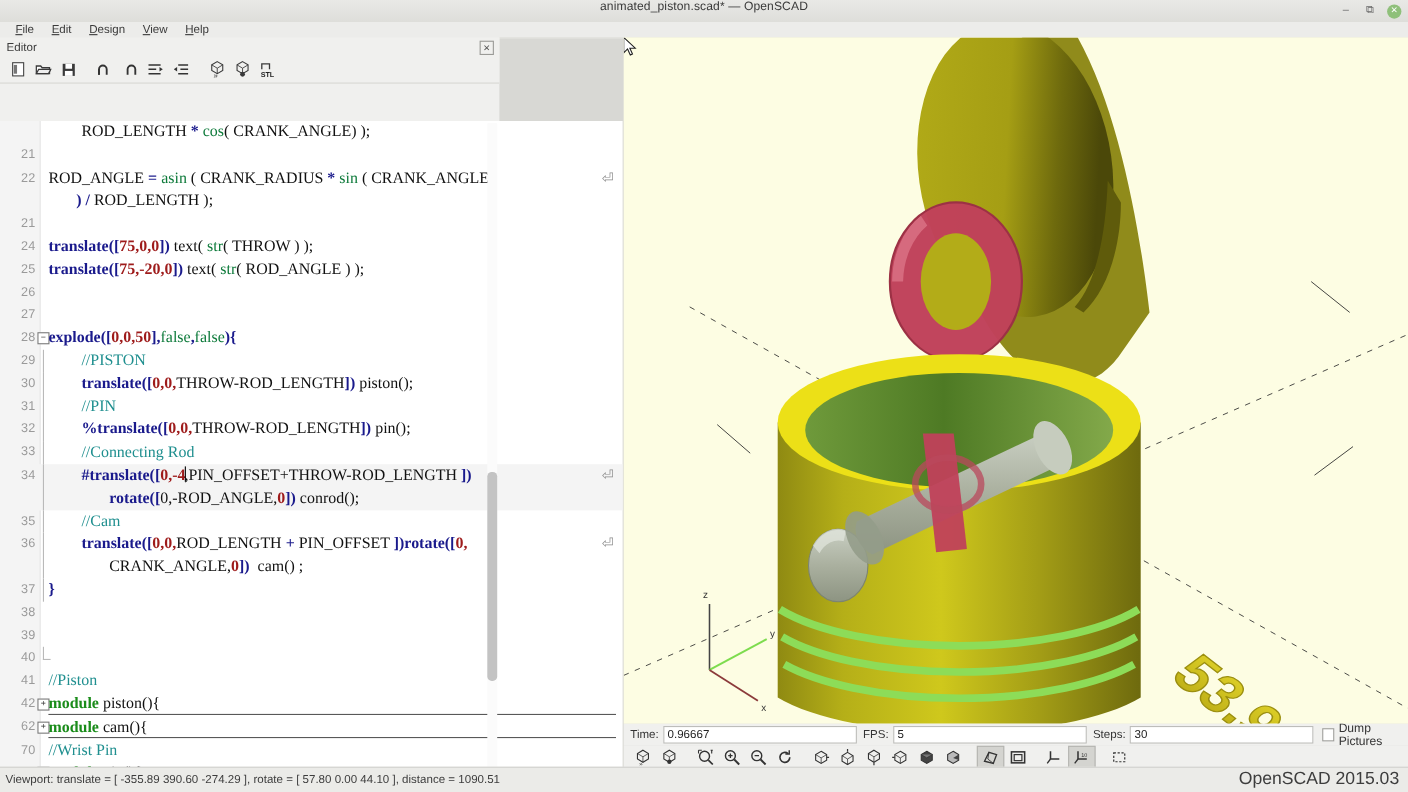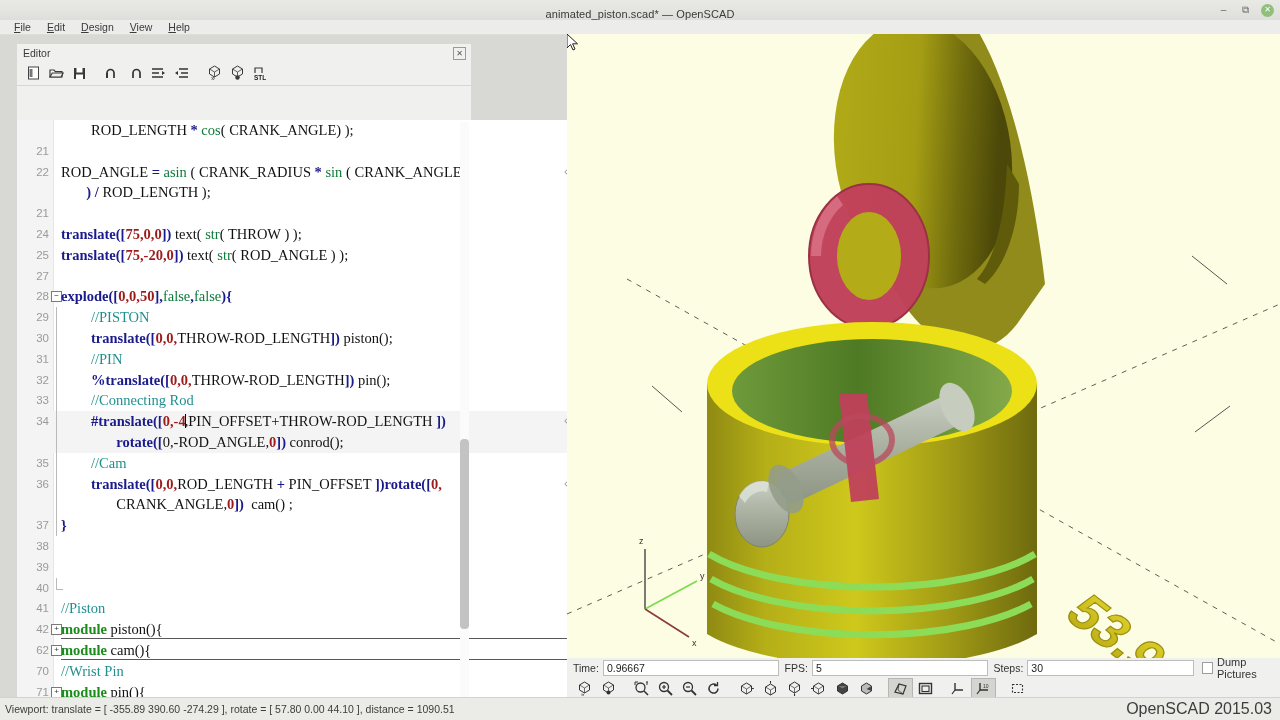--- a/index.html
+++ b/index.html
@@ -8,39 +8,39 @@
     font-family:"Liberation Sans", sans-serif;
     font-size:11px;color:#222;background:#d8d8d4;
   }
   #app{position:relative;width:1280px;height:720px;}
 
   
   .titlebar{
     position:absolute;left:0;top:0;width:1280px;height:20px;
     background:linear-gradient(#e9e9e6,#dededa);
     border-bottom:1px solid #c6c6c2;
-    display:flex;align-items:flex-end;justify-content:center;
+    display:flex;align-items:flex-start;justify-content:center;
   }
   .titlebar .title{font-size:11px;color:#3a3a3a;letter-spacing:.1px;}
   .winbtns{position:absolute;right:6px;top:0;height:20px;display:flex;align-items:center;gap:9px;}
   .winbtn{width:13px;height:13px;display:flex;align-items:center;justify-content:center;
           font-size:10px;color:#6a6a6a;line-height:1;}
   .winbtn.close{background:#8fc07a;border-radius:50%;color:#fff;font-size:8px;}
 
   
   .menubar{
     position:absolute;left:0;top:20px;width:1280px;height:14px;
     background:#ececea;display:flex;align-items:center;padding-left:6px;
     border-bottom:1px solid #dcdcd8;
   }
   .menubar .mi{font-size:10.5px;color:#3b3b3b;padding:16px 8px;cursor:default;}
   .menubar .mi:first-letter{text-decoration:underline;}
 
   
-  .editor-dock{position:absolute;left:0;top:44px;width:454px;height:664px;background:#f0f0ee;margin-left:17px;}
+  .editor-dock{position:absolute;left:0;top:34px;width:454px;height:664px;background:#f0f0ee;}
   .dock-title{height:17px;display:flex;align-items:center;padding-left:6px;
               font-size:10.5px;color:#3b3b3b;background:#f0f0ee;}
   .dock-close{position:absolute;right:5px;top:3px;width:11px;height:11px;
               border:1px solid #9a9a96;display:flex;align-items:center;justify-content:center;
               font-size:8px;color:#555;background:#f0f0ee;line-height:1;}
 
   .edtoolbar{height:24px;background:#f0f0ee;display:flex;align-items:center;
              padding-left:5px;gap:1px;border-bottom:1px solid #d7d7d3;}
   .tb-btn{width:22px;height:21px;display:flex;align-items:center;justify-content:center;
           color:#3f3f3f;}
@@ -211,20 +211,21 @@
 
     <div class="codearea">
       <div class="gutter"></div>
       <div class="codelines" id="codelines">
           <div class="crow"><span class="ln"></span><span class="code" style="left:74px"><span class="pl">ROD_LENGTH </span><span class="op">*</span><span class="pl"> </span><span class="fn">cos</span><span class="pl">( CRANK_ANGLE) );</span></span></div>
           <div class="crow"><span class="ln">21</span><span class="code" style="left:44px"></span></div>
           <div class="crow tall"><span class="ln">22</span><span class="code" style="left:44px"><span class="pl">ROD_ANGLE </span><span class="op">=</span><span class="pl"> </span><span class="fn">asin</span><span class="pl"> ( CRANK_RADIUS </span><span class="op">*</span><span class="pl"> </span><span class="fn">sin</span><span class="pl"> ( CRANK_ANGLE</span></span><span class="code" style="left:62px;top:20.8px"><span class="pl">  </span><span class="op">)</span><span class="pl"> </span><span class="op">/</span><span class="pl"> ROD_LENGTH );</span></span><span class="wrapmark">⏎</span></div>
           <div class="crow"><span class="ln">21</span><span class="code" style="left:44px"></span></div>
           <div class="crow"><span class="ln">24</span><span class="code" style="left:44px"><span class="kw">translate(</span><span class="kw">[</span><span class="num">75,0,0</span><span class="kw">]</span><span class="kw">)</span><span class="pl"> text( </span><span class="fn">str</span><span class="pl">( THROW ) );</span></span></div>
           <div class="crow"><span class="ln">25</span><span class="code" style="left:44px"><span class="kw">translate(</span><span class="kw">[</span><span class="num">75,-20,0</span><span class="kw">]</span><span class="kw">)</span><span class="pl"> text( </span><span class="fn">str</span><span class="pl">( ROD_ANGLE ) );</span></span></div>
+          <div class="crow"><span class="ln">26</span><span class="code" style="left:44px"></span></div>
           <div class="crow"><span class="ln">27</span><span class="code" style="left:44px"></span></div>
           <div class="crow"><span class="ln">28</span><span class="fold">−</span><span class="code" style="left:44px"><span class="kw">explode(</span><span class="kw">[</span><span class="num">0,0,50</span><span class="kw">]</span><span class="kw">,</span><span class="fn">false</span><span class="kw">,</span><span class="fn">false</span><span class="kw">){</span></span></div>
           <div class="crow"><span class="ln">29</span><span class="guide"></span><span class="code" style="left:74px"><span class="cmt">//PISTON</span></span></div>
           <div class="crow"><span class="ln">30</span><span class="guide"></span><span class="code" style="left:74px"><span class="kw">translate(</span><span class="kw">[</span><span class="num">0,0,</span><span class="pl">THROW-ROD_LENGTH</span><span class="kw">]</span><span class="kw">)</span><span class="pl"> piston();</span></span></div>
           <div class="crow"><span class="ln">31</span><span class="guide"></span><span class="code" style="left:74px"><span class="cmt">//PIN</span></span></div>
           <div class="crow"><span class="ln">32</span><span class="guide"></span><span class="code" style="left:74px"><span class="kw">%translate(</span><span class="kw">[</span><span class="num">0,0,</span><span class="pl">THROW-ROD_LENGTH</span><span class="kw">]</span><span class="kw">)</span><span class="pl"> pin();</span></span></div>
           <div class="crow"><span class="ln">33</span><span class="guide"></span><span class="code" style="left:74px"><span class="cmt">//Connecting Rod</span></span></div>
           <div class="crow tall hl"><span class="ln">34</span><span class="guide"></span><span class="code" style="left:74px"><span class="kw">#translate(</span><span class="kw">[</span><span class="num">0,-4</span><span class="caret"></span><span class="pl">,PIN_OFFSET+THROW-ROD_LENGTH </span><span class="kw">]</span><span class="kw">)</span></span><span class="code" style="left:92px;top:20.8px"><span class="kw">  rotate(</span><span class="kw">[</span><span class="pl">0,-ROD_ANGLE,</span><span class="num">0</span><span class="kw">]</span><span class="kw">)</span><span class="pl"> conrod();</span></span><span class="wrapmark">⏎</span></div>
           <div class="crow"><span class="ln">35</span><span class="guide"></span><span class="code" style="left:74px"><span class="cmt">//Cam</span></span></div>
           <div class="crow tall"><span class="ln">36</span><span class="guide"></span><span class="code" style="left:74px"><span class="kw">translate(</span><span class="kw">[</span><span class="num">0,0,</span><span class="pl">ROD_LENGTH </span><span class="op">+</span><span class="pl"> PIN_OFFSET </span><span class="kw">]</span><span class="kw">)rotate(</span><span class="kw">[</span><span class="num">0,</span></span><span class="code" style="left:92px;top:20.8px"><span class="pl">  CRANK_ANGLE,</span><span class="num">0</span><span class="kw">]</span><span class="kw">)</span><span class="pl">  cam() ;</span></span><span class="wrapmark">⏎</span></div>

